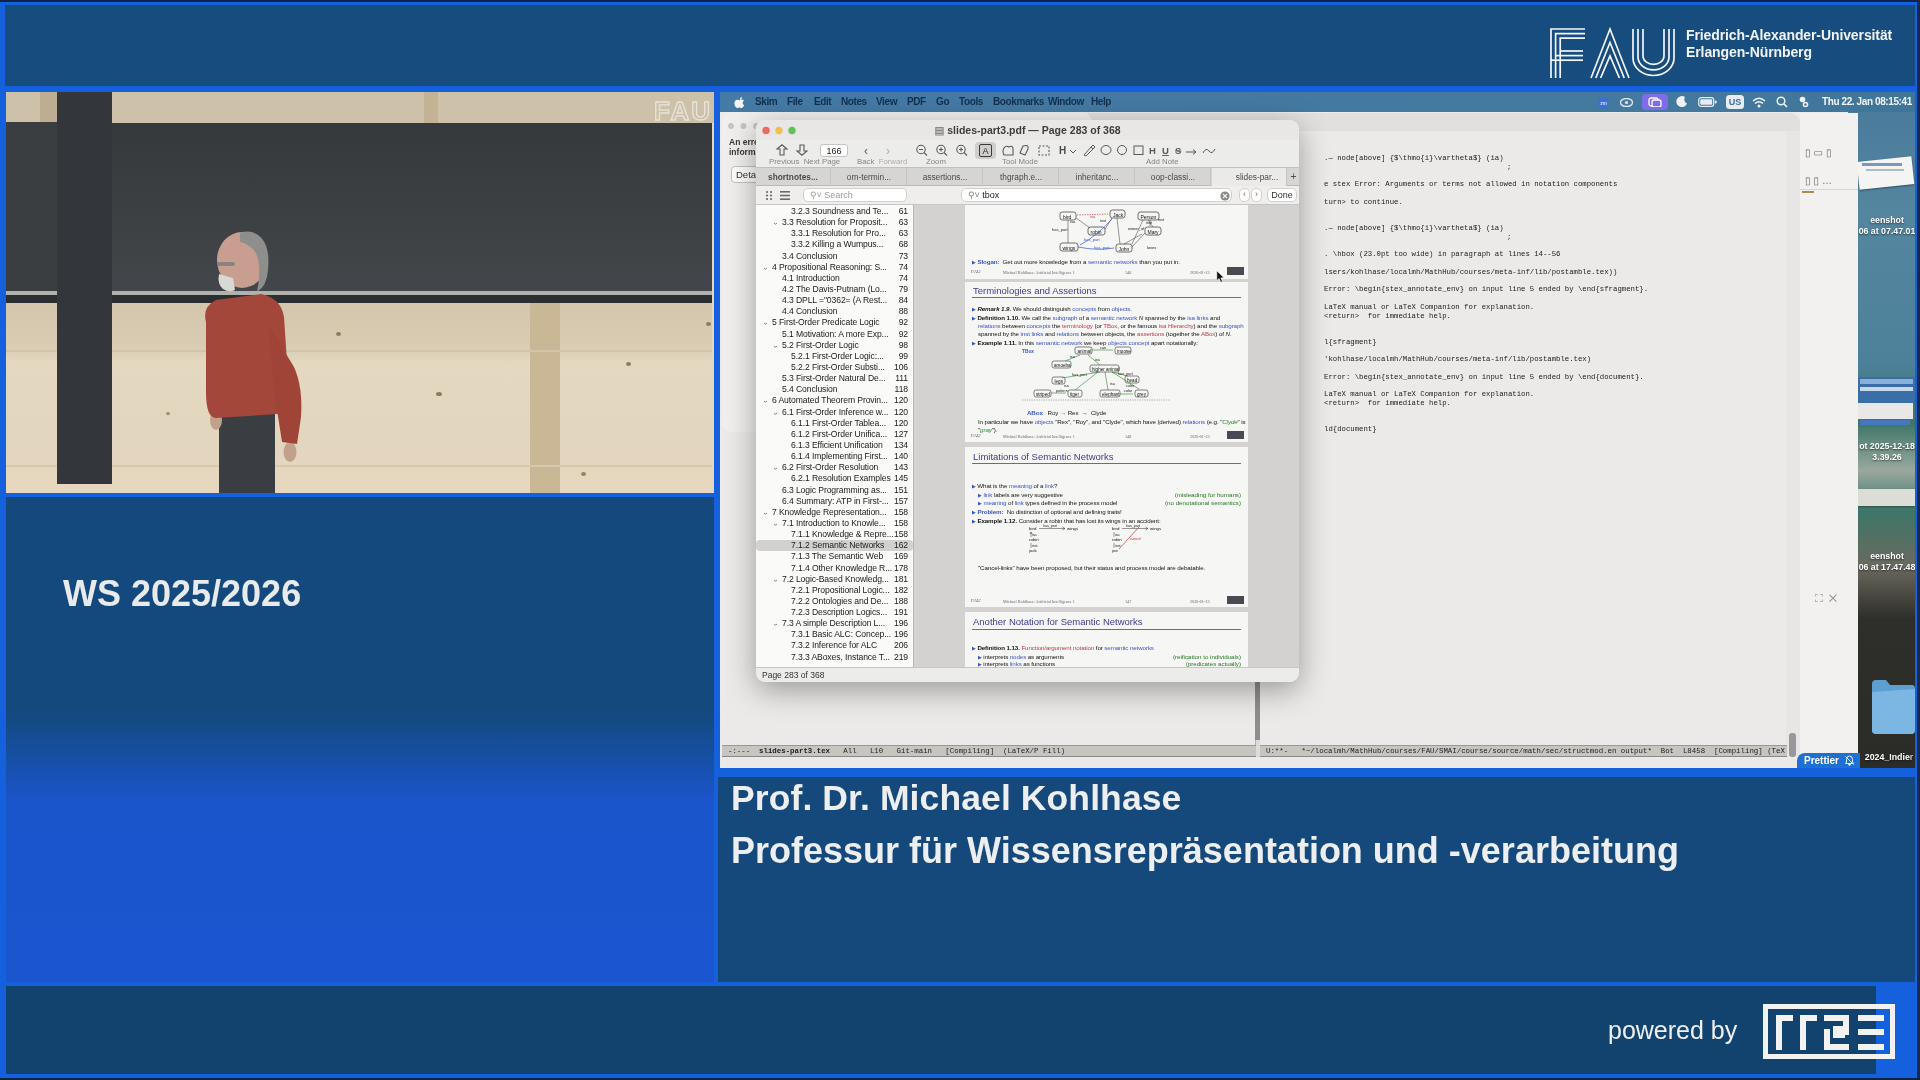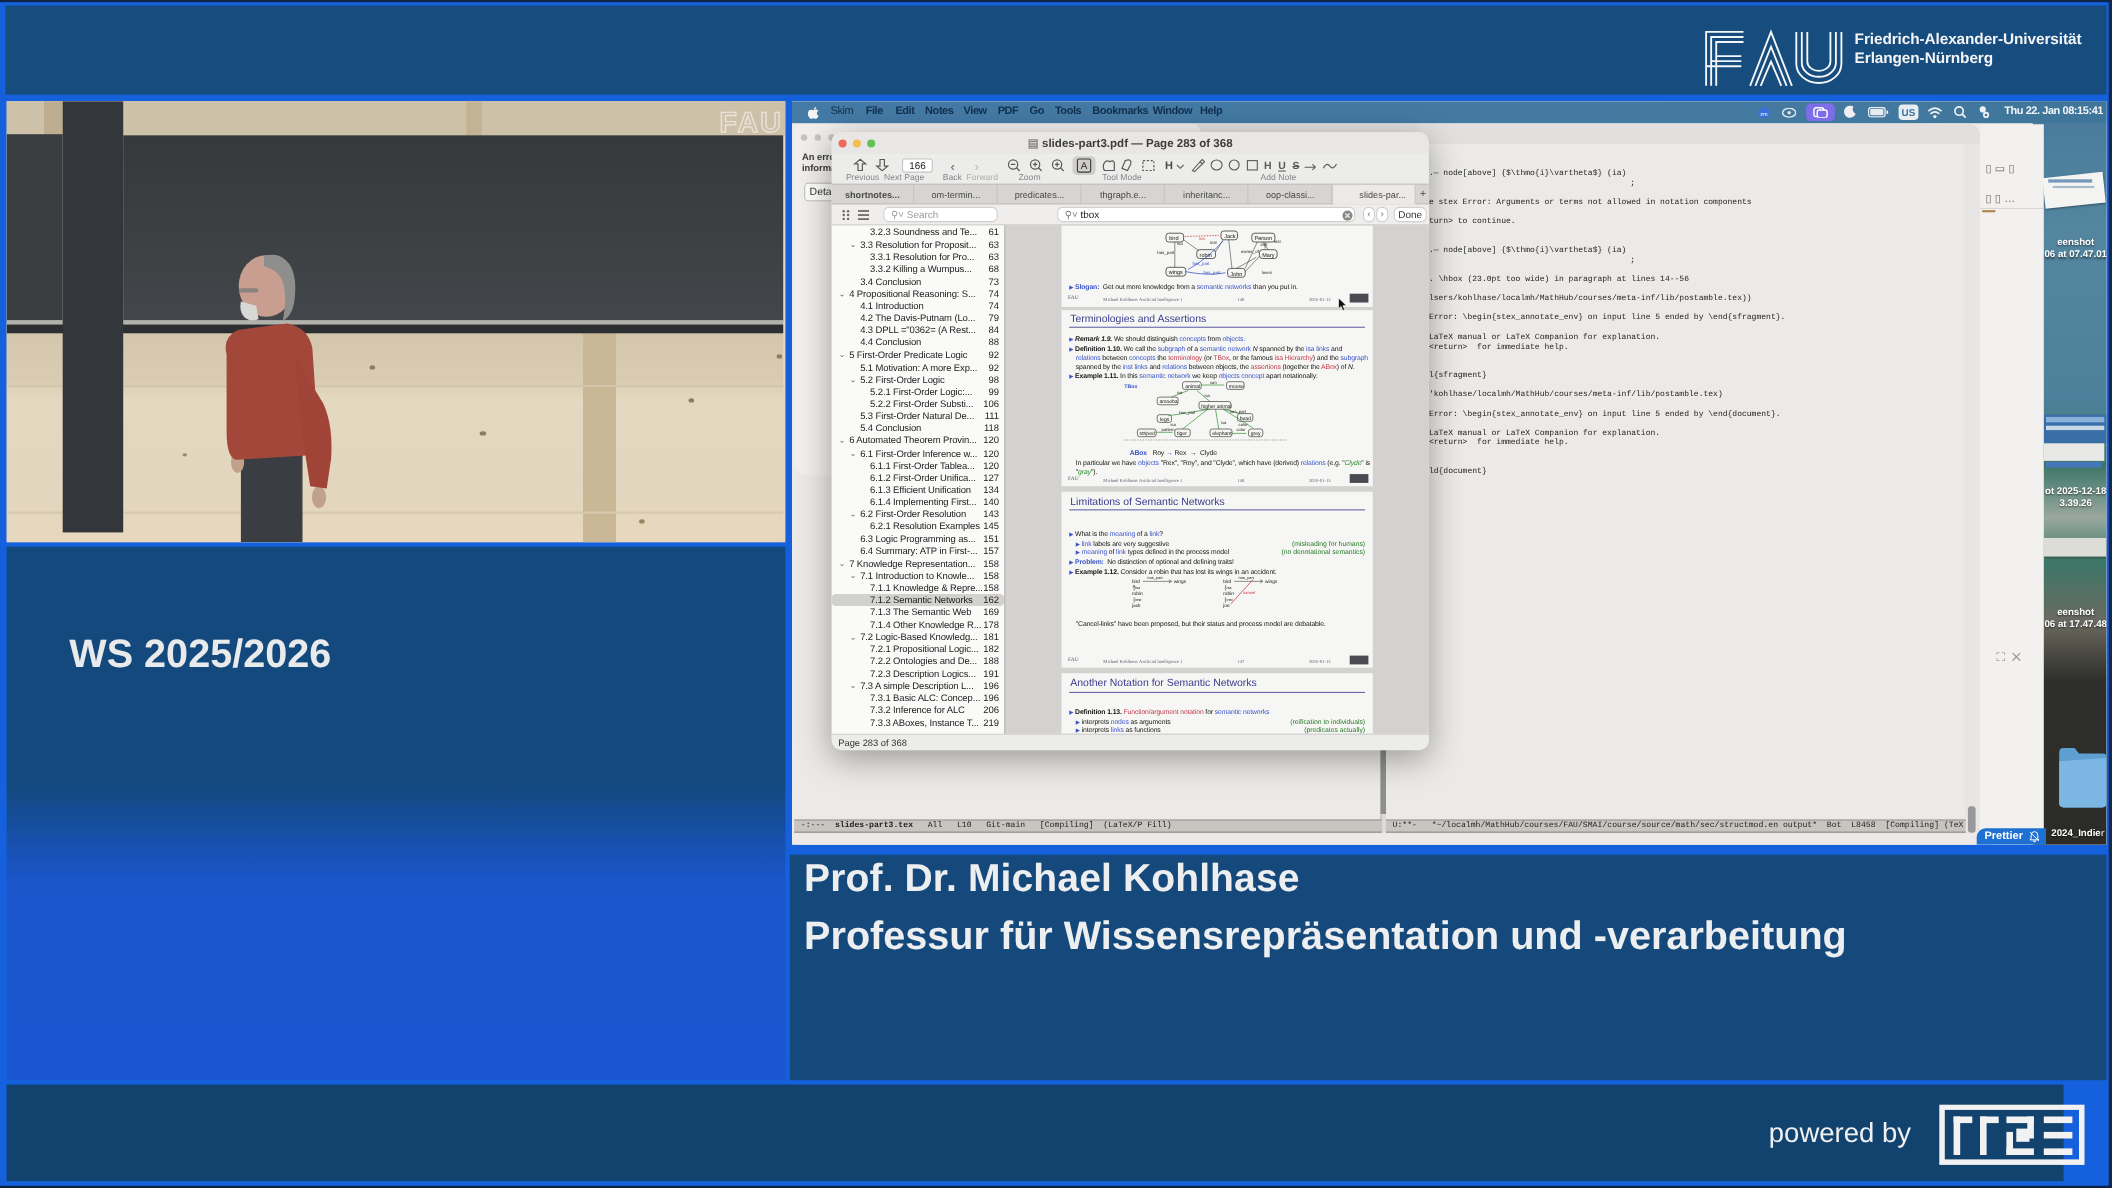--- a/index.html
+++ b/index.html
@@ -22,23 +22,23 @@
   #ppanel .t2 { position:absolute; left:13px; top:53px; font-size:36px; font-weight:bold; color:#eceef0; }
   
   #footer { left:6px; top:986px; width:1870px; height:88px; background:#12436f; }
   #footer .pb { position:absolute; left:1602px; top:30px; font-size:25px; color:#f0f0f2; }
   #bstrip { left:0px; top:1074px; width:1920px; height:4px; background:#1560dd; }
   #bdark { left:0px; top:1078px; width:1920px; height:2px; background:#0e2346; }
   
   #share { left:720px; top:92px; width:1195px; height:676px; background:#ecebea; overflow:hidden; }
   #menubar { left:0; top:0; width:1195px; height:20px; background:linear-gradient(90deg,#447aa6 0%,#44799f 80%,#40759a 100%); }
   #menubar .mi { position:absolute; top:4px; font-size:10px; letter-spacing:-0.4px; color:#12304e; font-weight:600; }
-  #menubar .mi.b { font-weight:normal; }
+  #menubar .mi.b { font-weight:bold; }
   #menubar .mi.w { color:#f2f6fa; font-weight:bold; }
-  #textext { left:579px; top:62px; width:490px; font-family:"Liberation Mono",monospace; font-size:7.3px; line-height:8.75px; color:#1c1c1c; white-space:pre; }
+  #textext { left:579px; top:62px; width:490px; font-family:"Liberation Mono",monospace; font-size:7.3px; line-height:8.75px; color:#1c1c1c; white-space:pre;padding-left:25px; }
   .mode { height:12px; background:#c8c5c1; border-top:1px solid #9a9896; border-bottom:1px solid #8a8886; font-family:"Liberation Mono",monospace; font-size:7.4px; color:#222; padding:1px 0 0 6px; overflow:hidden; white-space:nowrap; }
 
   
   #skim { left:36px; top:28px; width:543px; height:562px; background:#ececeb; border-radius:9px; box-shadow:0 8px 30px rgba(0,0,0,0.35); overflow:hidden; }
   #skim .tbar { position:absolute; left:0; top:0; width:543px; height:20px; background:#e9e7e5; border-radius:9px 9px 0 0; }
   #skim .wtitle { position:absolute; left:0; top:4px; width:543px; text-align:center; font-size:10.5px; font-weight:bold; color:#3c3c3a; }
   #skim .ticon { position:absolute; font-size:10px; color:#5a5a58; }
   #skim .tlabel { position:absolute; top:37px; font-size:7.8px; color:#86868a; }
   #skim .tabs { position:absolute; left:0; top:47px; width:543px; height:19px; background:#d7d5d3; border-top:1px solid #c2c0be; border-bottom:1px solid #bab8b6; }
   #skim .tab { position:absolute; top:48px; height:18px; border-right:1px solid #c6c4c2; font-size:8.3px; color:#4a4a48; text-align:center; line-height:18px; overflow:hidden; }
@@ -324,21 +324,21 @@
     <div class="tlabel" style="left:13px;">Previous&nbsp;&nbsp;Next</div>
     <div class="tlabel" style="left:66px;">Page</div>
     <div class="tlabel" style="left:101px;">Back&nbsp;&nbsp;<span style="color:#b0aeac">Forward</span></div>
     <div class="tlabel" style="left:170px;">Zoom</div>
     <div class="tlabel" style="left:246px;">Tool Mode</div>
     <div class="tlabel" style="left:390px;">Add Note</div>
 
     <div class="tabs"></div>
     <div class="tab" style="left:0px;width:75px;font-weight:bold;">shortnotes...</div>
     <div class="tab" style="left:76px;width:75px;">om-termin...</div>
-    <div class="tab" style="left:152px;width:75px;">predicates...</div>
+    <div class="tab" style="left:152px;width:75px;">assertions...</div>
     <div class="tab" style="left:228px;width:75px;">thgraph.e...</div>
     <div class="tab" style="left:304px;width:75px;">inheritanc...</div>
     <div class="tab" style="left:380px;width:75px;">oop-classi...</div>
     <div class="tab" style="left:456px;width:75px;background:#eceae9;padding-left:16px;">slides-par...</div>
     <div class="tab" style="left:532px;width:11px;border-right:none;font-size:10px;">+</div>
 
     <div class="findbar"></div>
     <svg class="abs" style="left:9px;top:70px" width="26" height="11" fill="#6a6a68">
       <circle cx="2" cy="2" r="1.1"></circle>
         <circle cx="6" cy="2" r="1.1"></circle>

